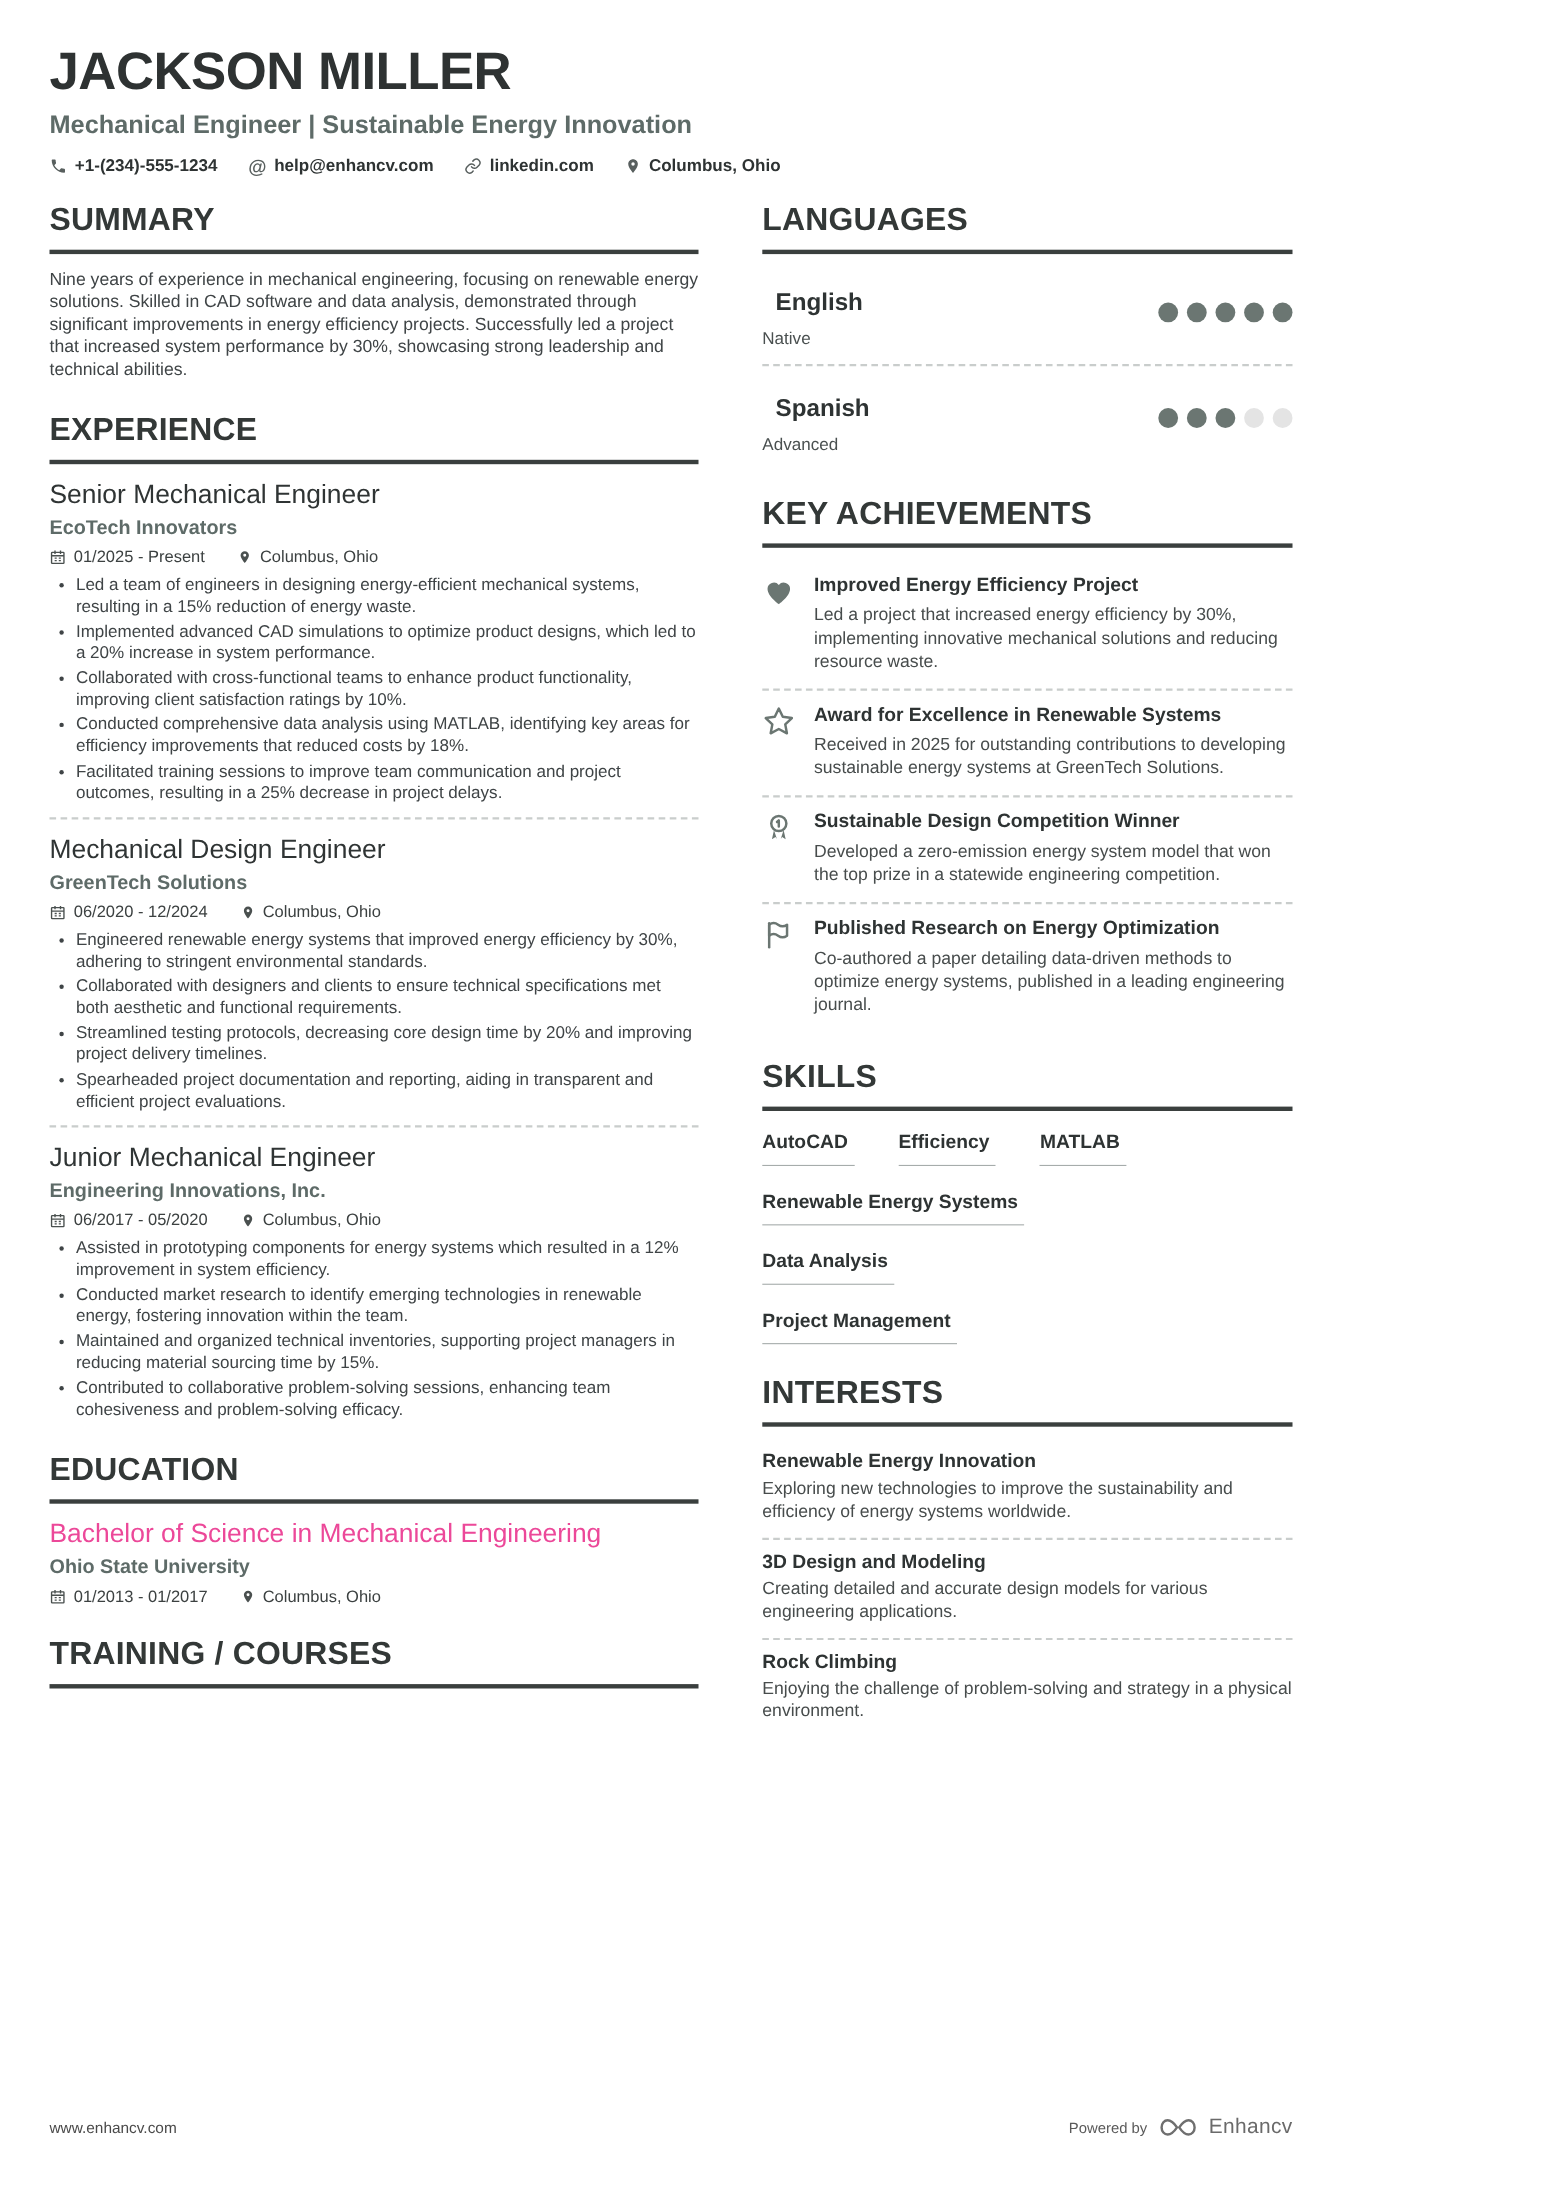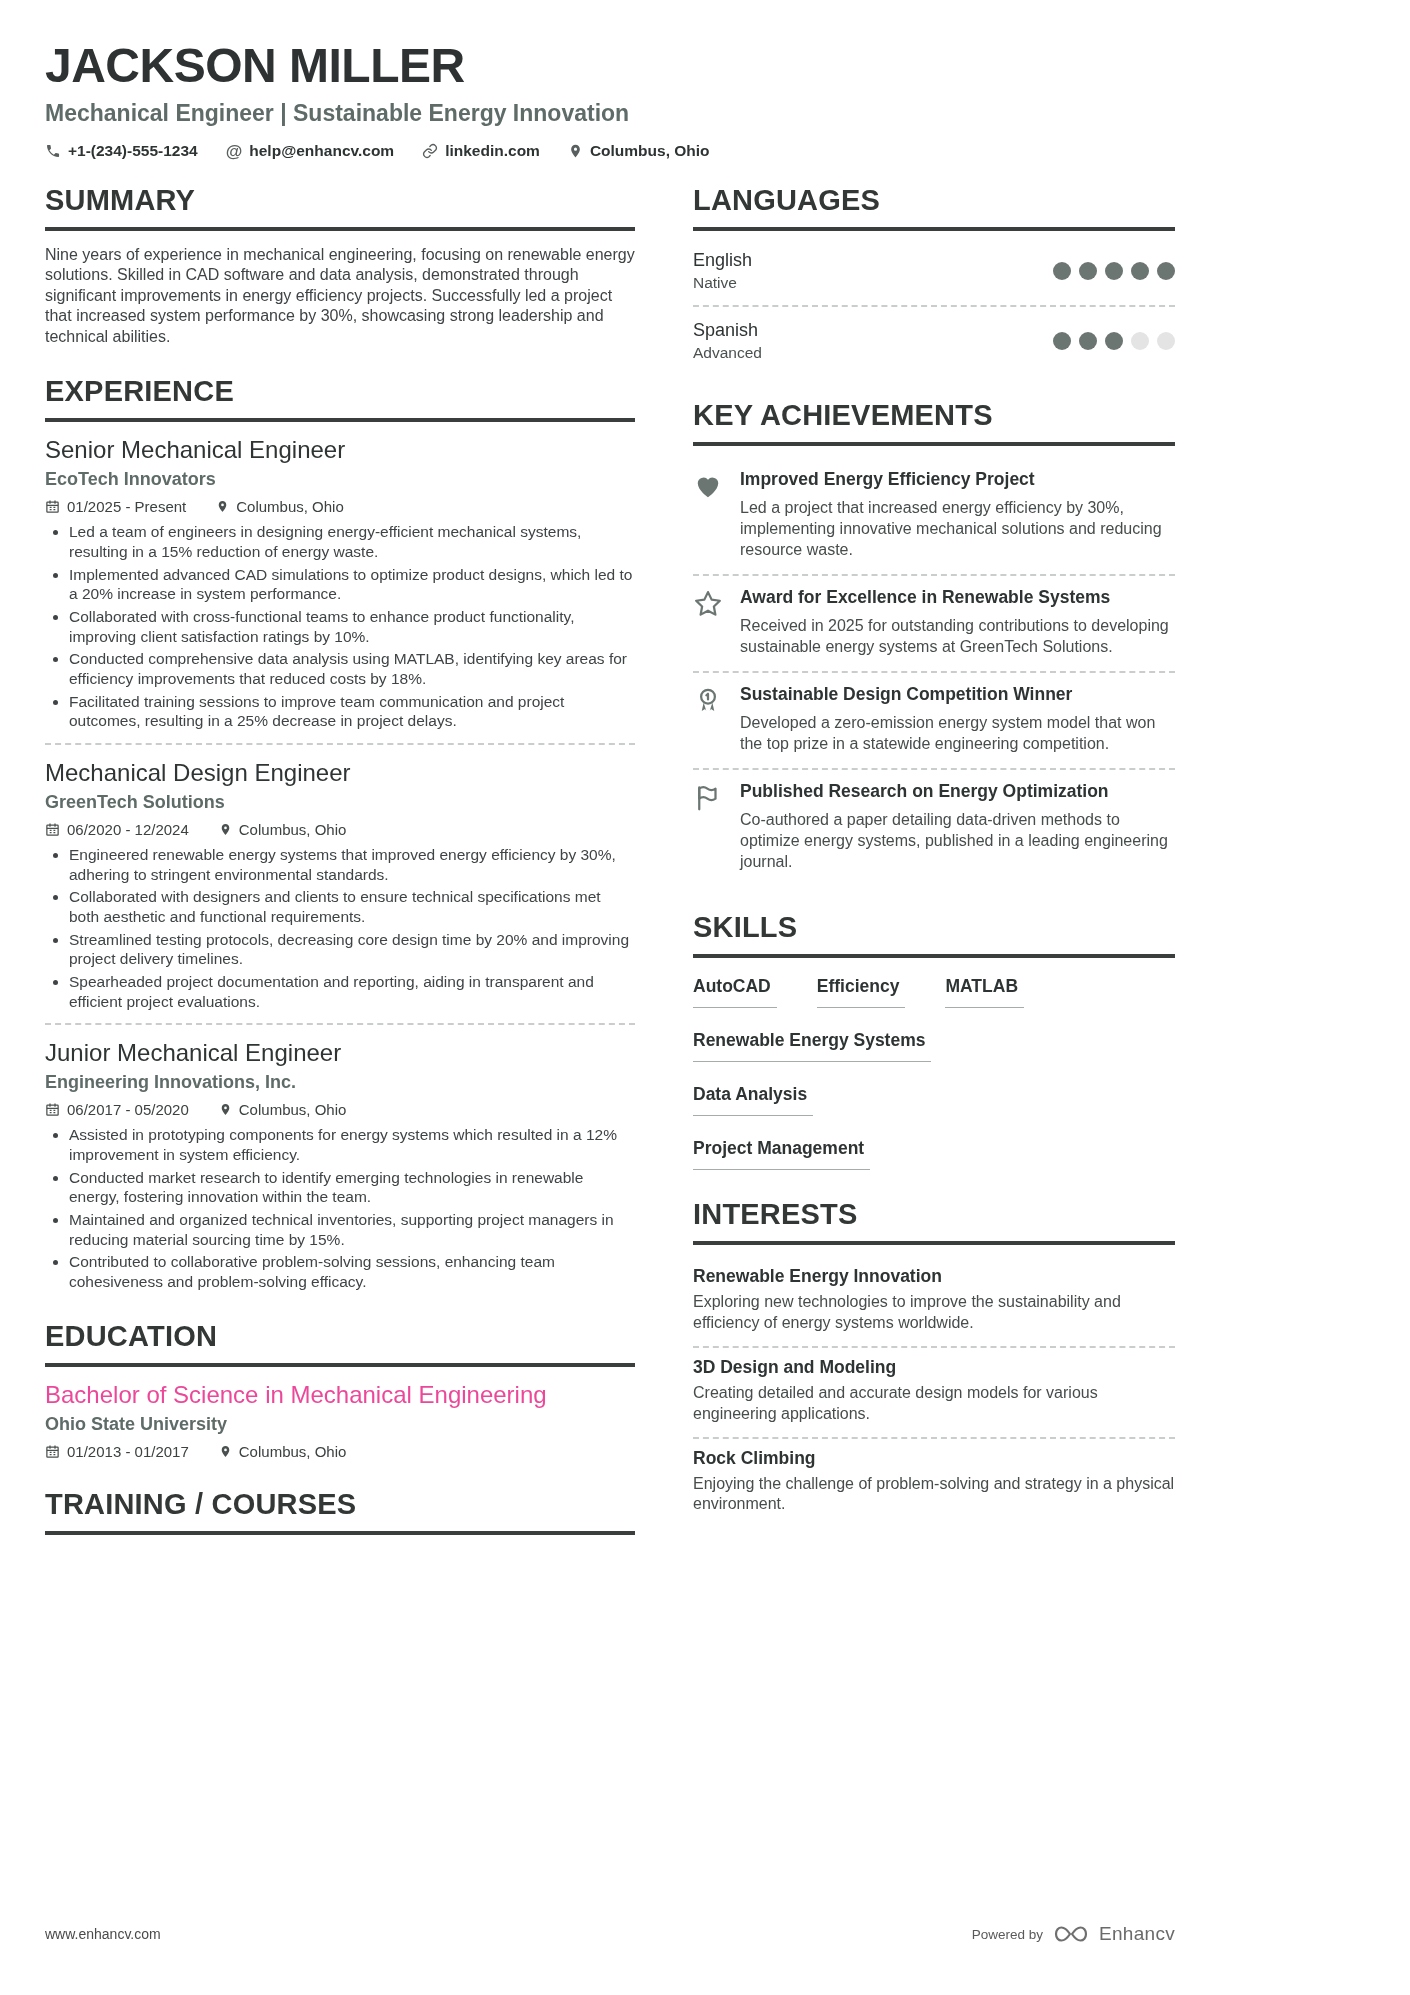--- a/index.html
+++ b/index.html
@@ -31,21 +31,21 @@
   .job-title { font-size:24px; font-weight:400; color:#2f3434; margin:2px 0 5px 0; }
   .company { font-size:18px; font-weight:700; color:#5e6b68; margin:0 0 8px 0; }
   .meta-row { display:flex; align-items:center; gap:30px; font-size:15px; color:#3c4141; margin-bottom:7px; }
   .meta-item { display:flex; align-items:center; gap:7px; }
   .micon { color:#4a504f; display:inline-flex; }
   ul.bullets { margin:0; padding-left:24px; font-size:15.5px; line-height:1.27; color:#3f4446; }
   ul.bullets li { margin-bottom:3px; }
   .dash-sep { border:none; border-top:2px dashed #c9cdcc; margin:12px 0 14px 0; }
   
   .lang-row { display:flex; justify-content:space-between; align-items:center; padding:5px 0 9px 0; }
-  .lang-name { font-size:18px; font-weight:400; color:#2e3333; margin:0; }
+  .lang-name { font-size:22px; font-weight:700; color:#2e3333; margin:12px; }
   .lang-level { font-size:15.5px; color:#4a5050; margin:3px 0 0 0; }
   .dots { display:flex; gap:8px; }
   .dot { width:18px; height:18px; border-radius:50%; background:#e4e4e4; }
   .dot.filled { background:#6b7672; }
   .ach-item { display:flex; gap:15px; padding:9px 0 11px 0; }
   .ach-icon { width:32px; flex:none; color:#6b7672; padding-top:2px; }
   .ach-body { min-width:0; }
   .ach-title { font-size:17.5px; font-weight:700; color:#2e3333; margin:0 0 8px 0; line-height:1.22; }
   .ach-desc { font-size:16px; color:#474c4c; line-height:1.3; margin:0; }
   .skills-wrap { padding-top:4px; }

